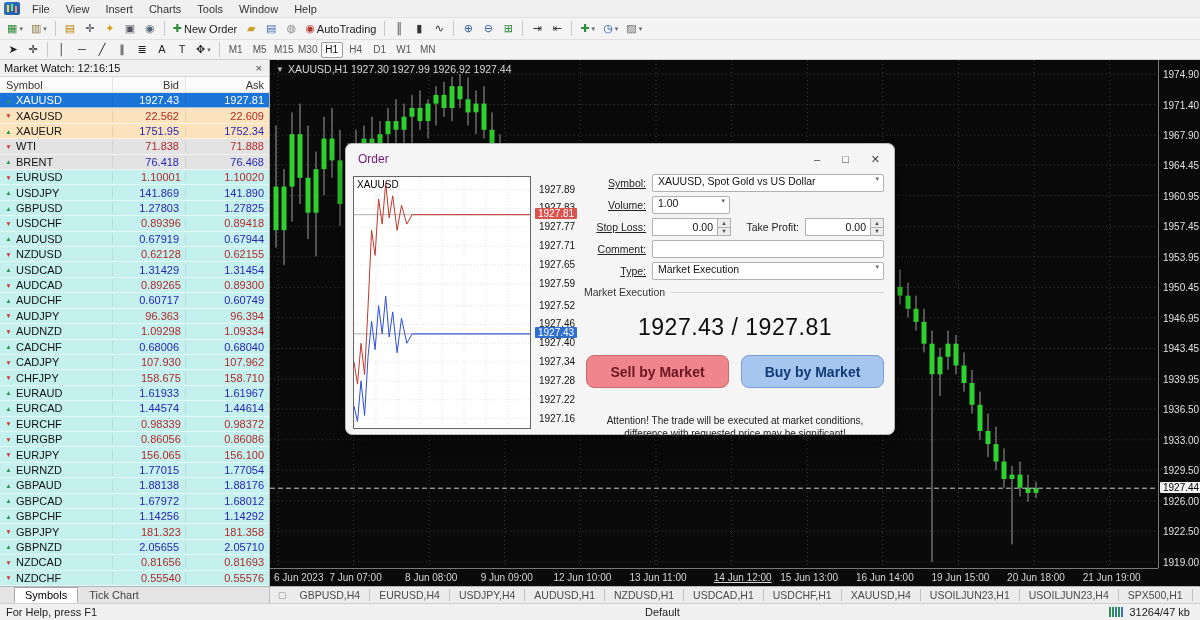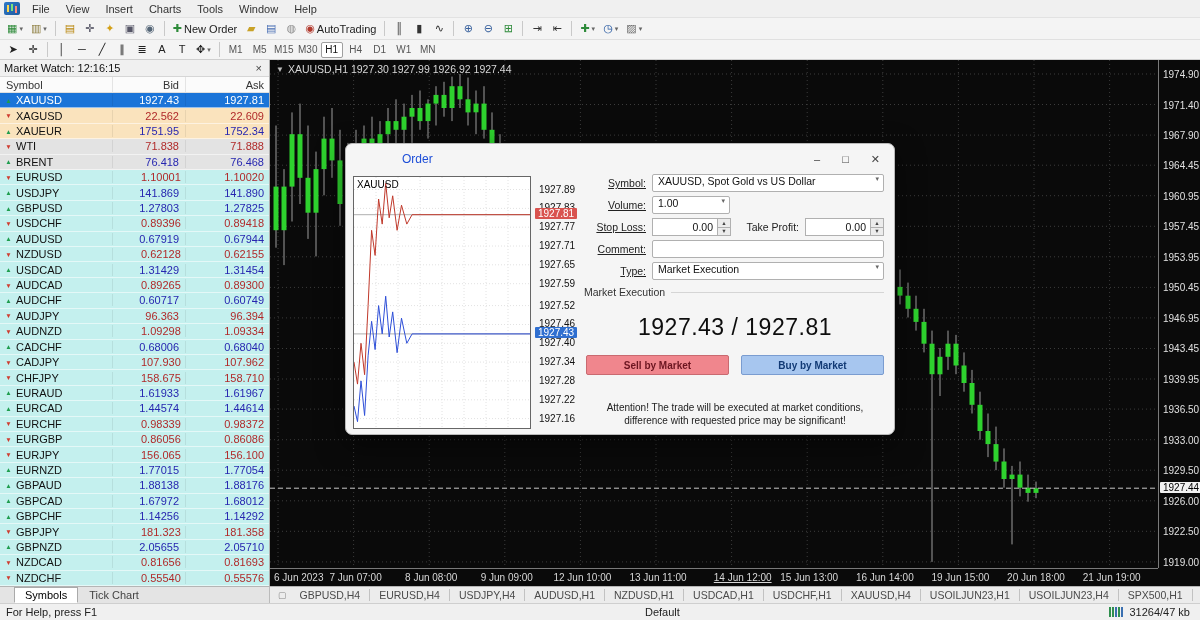--- a/index.html
+++ b/index.html
@@ -71,21 +71,21 @@
   .ctab{padding:0 9px;font-size:10.5px;white-space:nowrap;border-right:1px solid #c2c2c2;color:#4a4a4a;}
   
   .status{height:17px;display:flex;align-items:center;background:#f0f0f0;border-top:1px solid #cfcfcf;position:relative;}
   .st-help{padding-left:6px;color:#222;}
   .st-profile{position:absolute;left:645px;color:#222;}
   .st-traffic{margin-left:auto;display:flex;align-items:center;gap:4px;padding-right:10px;color:#222;}
   
   .dialog{position:absolute;left:345px;top:143px;width:550px;height:292px;background:#f5f5f5;
           border:1px solid #b9b9b9;border-radius:7px;box-shadow:0 10px 28px rgba(0,0,0,.5);z-index:10;}
   .dlg-titlebar{height:26px;display:flex;align-items:center;padding:4px 8px 0 12px;}
-  .dlg-title{font-size:12px;color:#1d4ed8;margin-left:44px;}
+  .dlg-title{font-size:12px;color:#701a75;}
   .dlg-winbtns{margin-left:auto;display:flex;gap:22px;padding-right:6px;color:#444;}
   .winbtn{font-size:11px;line-height:1;}
   .tickpanel{position:absolute;left:7px;top:32px;width:178px;height:253px;background:#fff;border:1px solid #666;}
   .tickpanel .sym{position:absolute;left:3px;top:2px;font-size:10px;color:#000;z-index:2;}
   .tickprices{position:absolute;left:189px;top:32px;width:52px;height:253px;}
   .mptick{position:absolute;left:4px;font-size:10px;color:#111;white-space:nowrap;}
   .mptag{position:absolute;left:0;font-size:10px;color:#fff;padding:0 3px;border-radius:1px;white-space:nowrap;}
   .mptag.ask{background:#d9534f;}
   .mptag.bid{background:#2f6fd0;}
   .dlg-form{position:absolute;left:250px;top:30px;width:288px;}
@@ -103,22 +103,22 @@
   .spin span{flex:1;display:flex;align-items:center;justify-content:center;font-size:5.5px;color:#444;background:#ececec;}
   .spin span:first-child{border-bottom:1px solid #b0b0b0;}
   .tp-label{width:62px;text-align:right;padding-right:6px;color:#222;font-size:10.5px;margin-left:auto;}
   .finput{height:18px;border:1px solid #b0b0b0;background:#fff;border-radius:2px;flex:1;}
   .grouprow{display:flex;align-items:center;margin:6px 0 2px -12px;}
   .grouplabel{font-size:10.5px;color:#333;white-space:nowrap;padding-right:6px;}
   .groupline{flex:1;height:1px;background:#d5d5d5;}
   .execzone{position:absolute;left:240px;top:170px;width:298px;text-align:center;}
   .quote{font-size:23px;color:#0d0d0d;letter-spacing:.5px;}
   .btnrow{display:flex;gap:12px;margin-top:14px;}
-  .sellbtn,.buybtn{flex:1;height:20px;display:flex;align-items:center;justify-content:center;
-        font-size:10px;font-weight:bold;border-radius:2px;}
+  .sellbtn,.buybtn{flex:1;height:33px;display:flex;align-items:center;justify-content:center;
+        font-size:14px;font-weight:bold;border-radius:8px;}
   .sellbtn{background:#f0868d;border:1px solid #c96a70;color:#6b1520;}
   .buybtn{background:#a7c6ef;border:1px solid #7a9cd0;color:#123a75;}
   .attention{margin-top:26px;font-size:10px;color:#222;line-height:1.3;padding:0 6px;}
   
   .bars-ico{width:16px;height:10px;display:inline-block;
     background:linear-gradient(90deg,#2f8f4e 0 2px,transparent 2px 3px,#2f8f4e 3px 5px,transparent 5px 6px,
     #3a6fb0 6px 8px,transparent 8px 9px,#2f8f4e 9px 11px,transparent 11px 12px,#3a6fb0 12px 14px,transparent 14px 16px);}
 </style>
 </head>
 <body>

